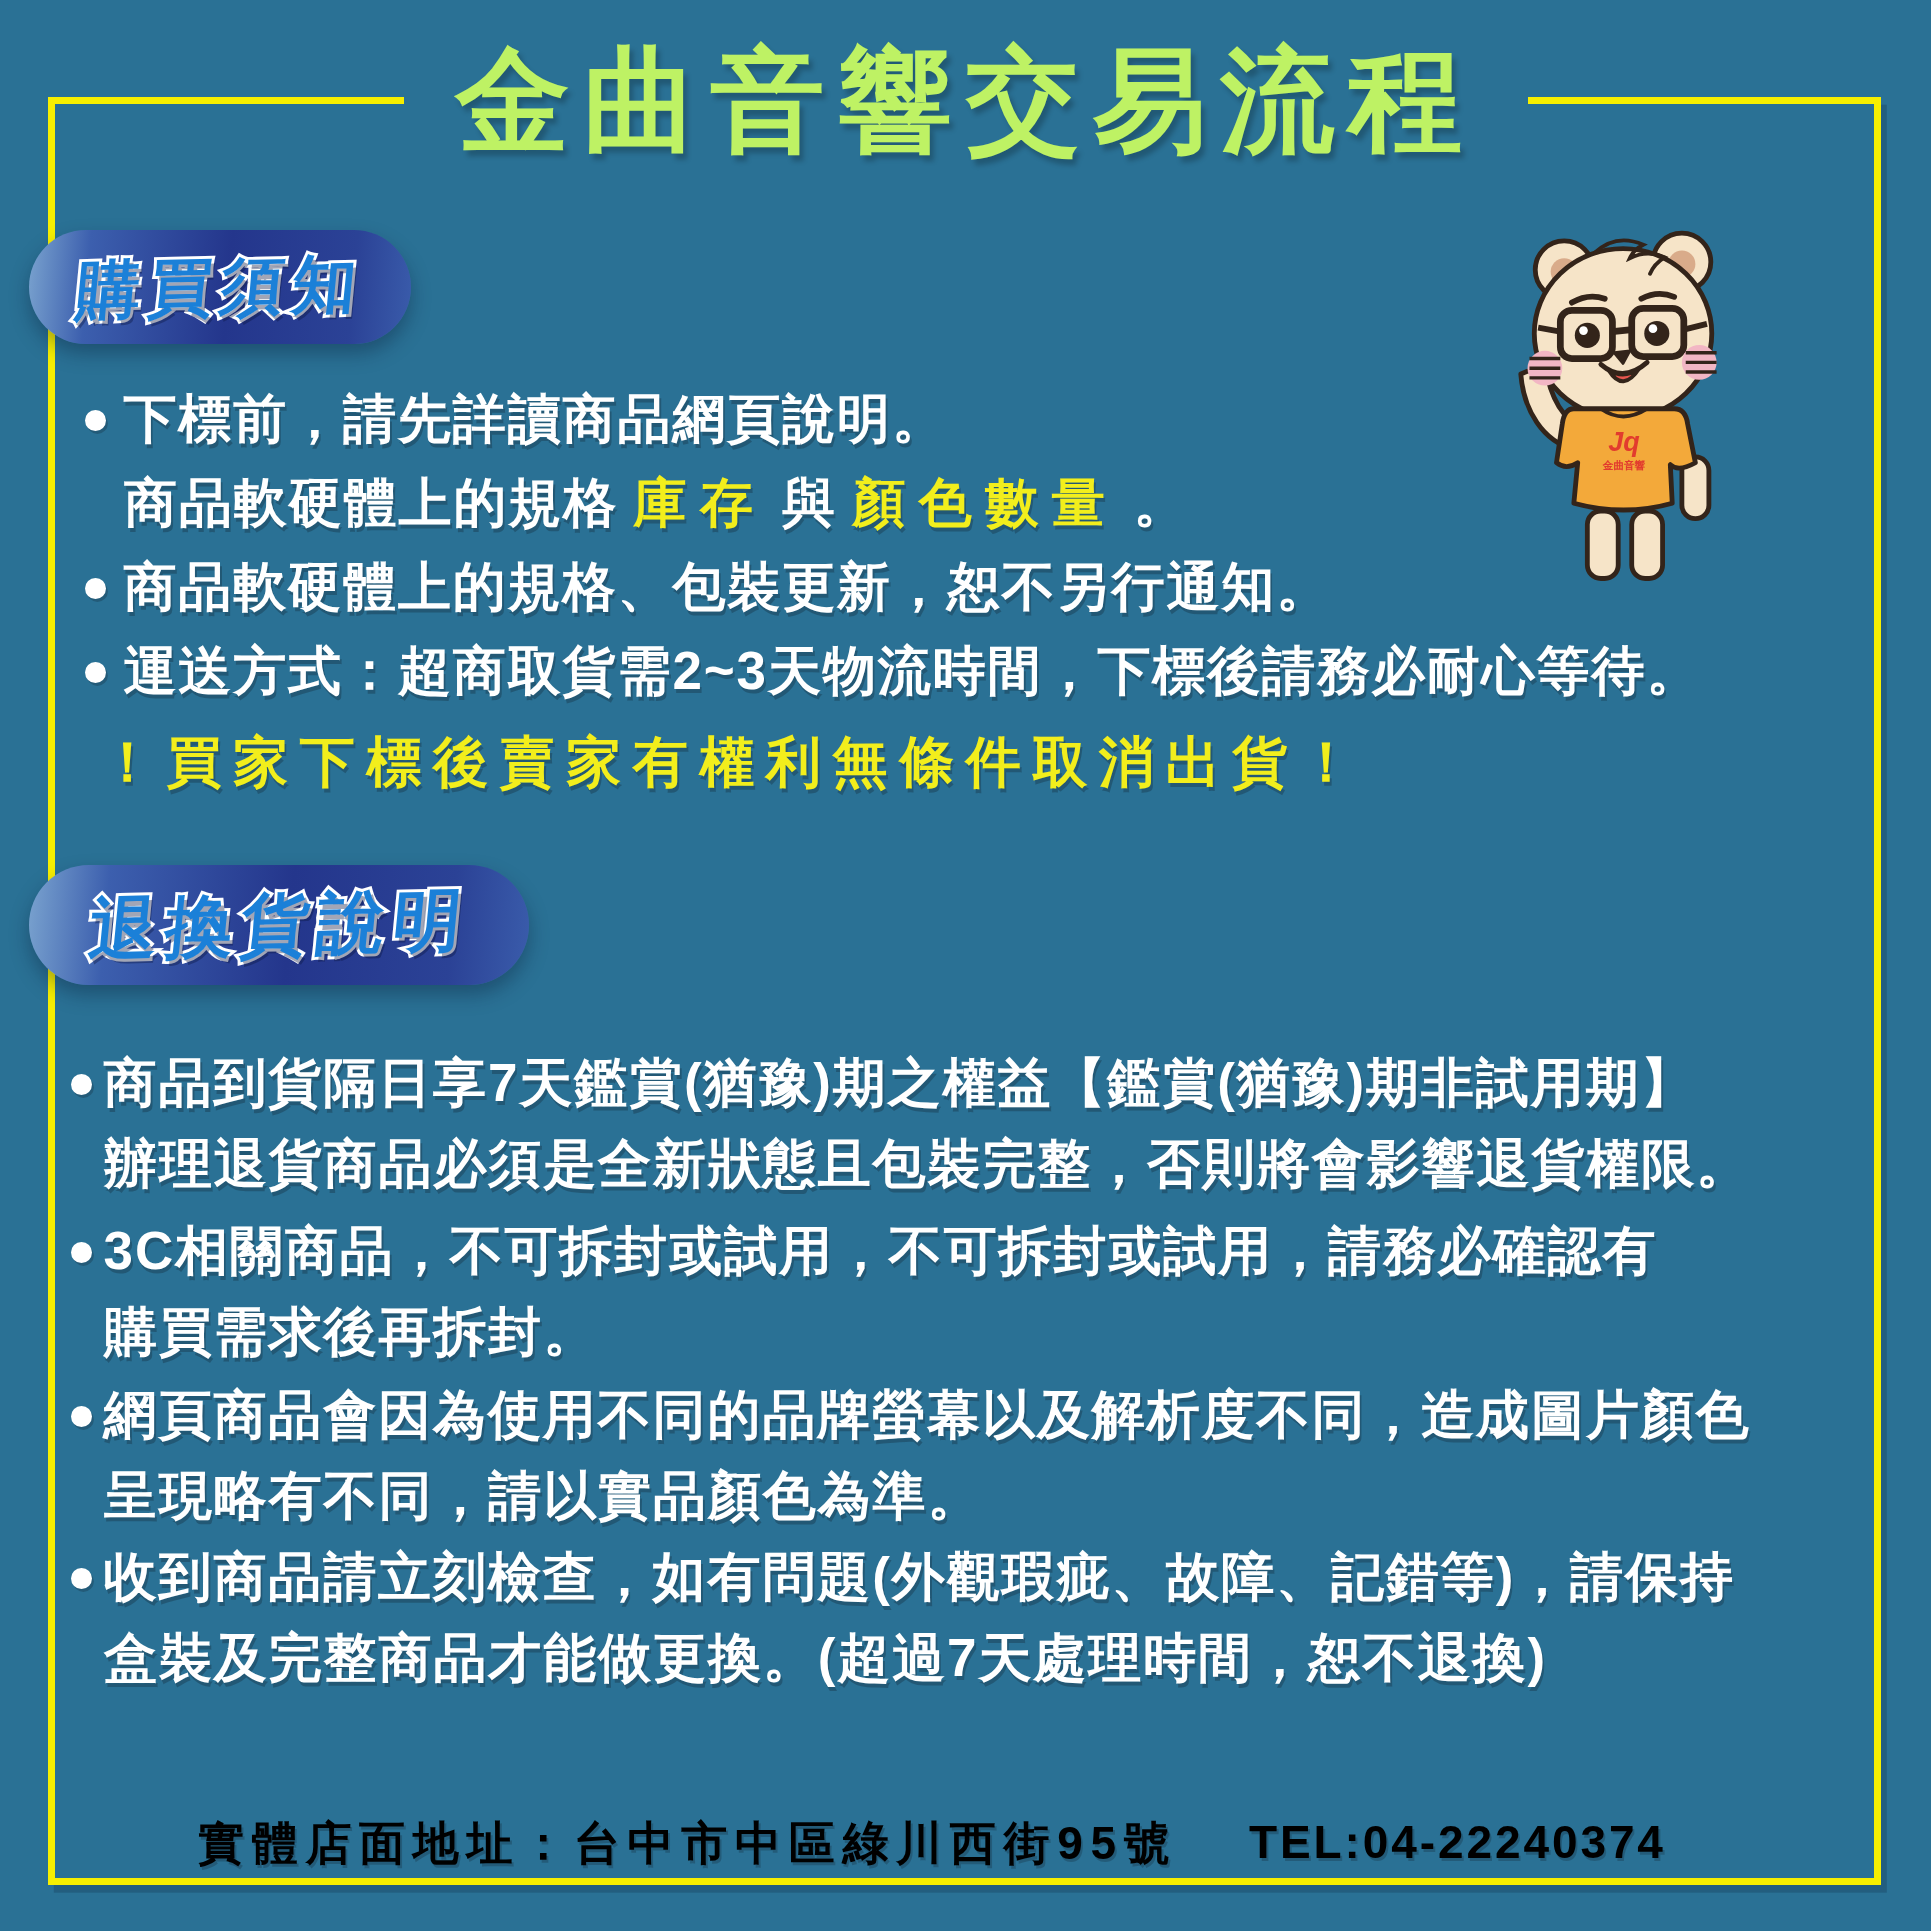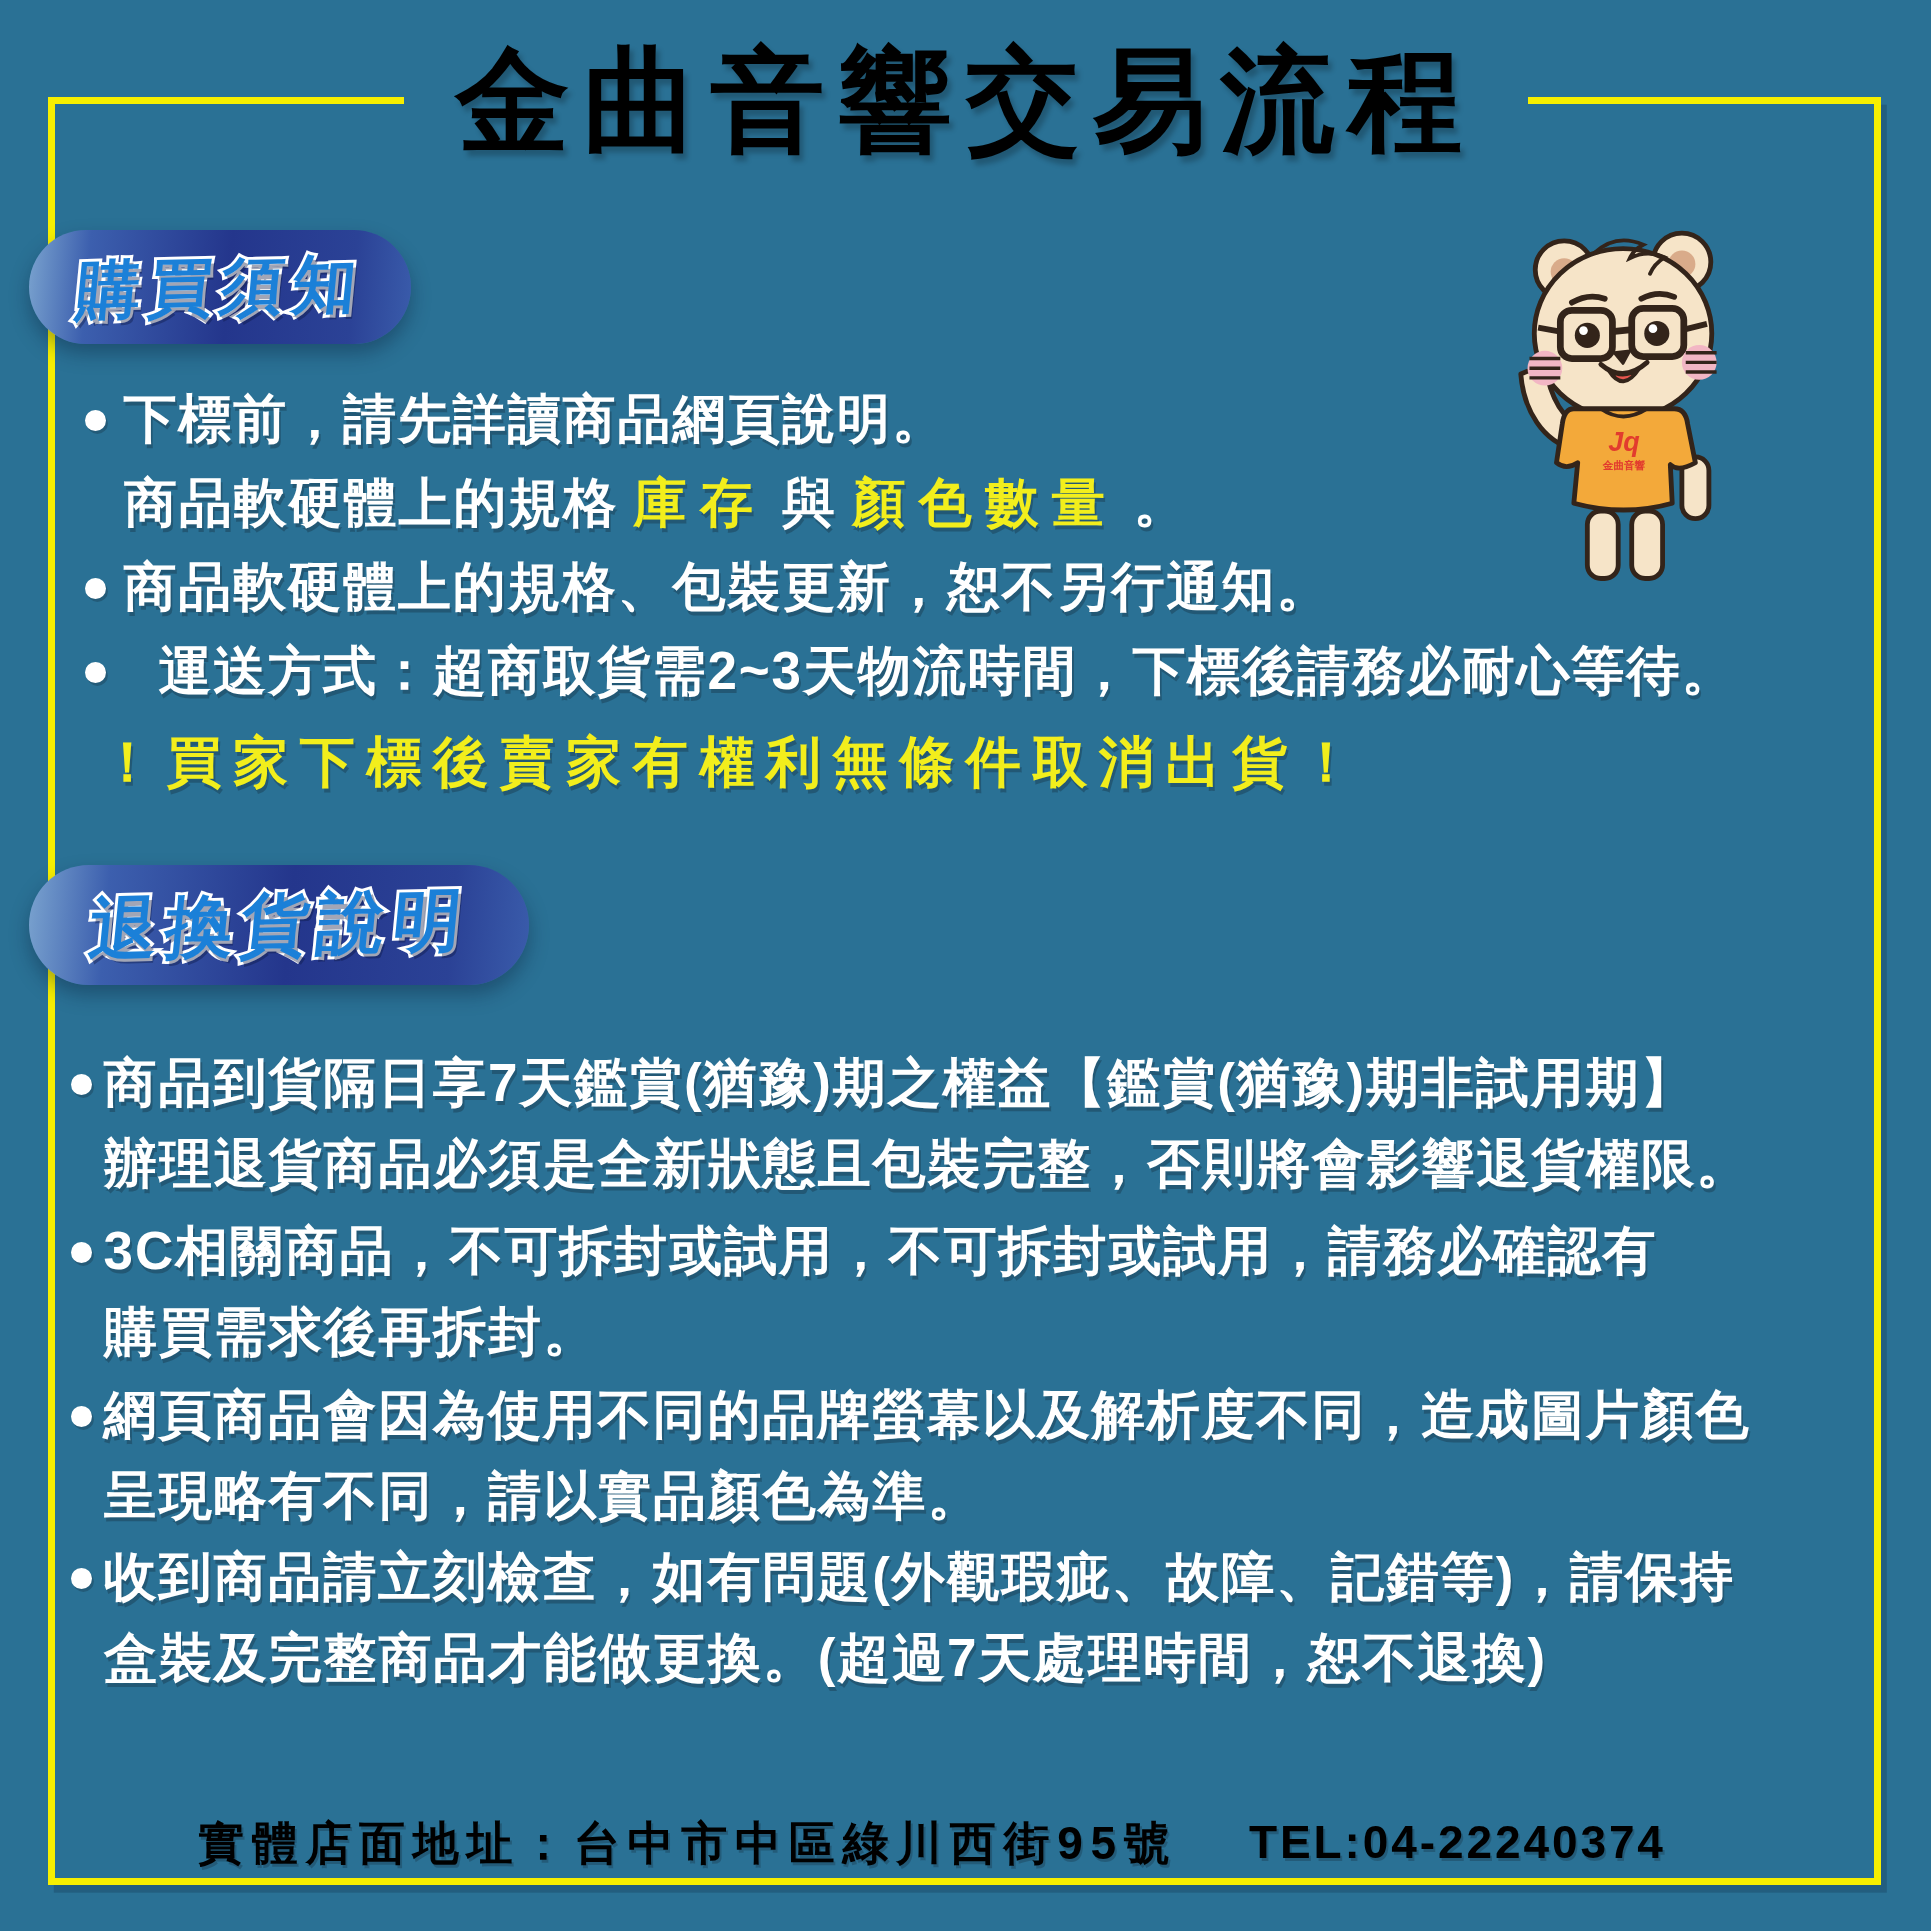--- a/index.html
+++ b/index.html
@@ -26,21 +26,21 @@
   .title-backing{
     position:absolute;
     left:404px;top:56px;
     width:1124px;height:116px;
     background:#2a7195;
   }
   .main-title{
     position:absolute;
     left:0;top:25px;width:1931px;
     text-align:center;
-    color:#000000;
+    color:#bef264;
     font-size:114px;
     font-weight:800;
     letter-spacing:13.5px;
     text-shadow:3.9px 5.8px 5.8px rgba(0,0,0,.22);
     white-space:nowrap;
   }
   
   .badge{
     position:absolute;
     left:29px;
@@ -134,21 +134,21 @@
     <span>商品軟硬體上的規格</span>
     <span class="yellow-word">庫存</span>
     <span>與</span>
     <span class="yellow-word">顏色數量</span>
     <span>。</span>
   </div>
   <div class="line s1" style="left:85px;top:552px;">
     <span class="dot"></span>
     <span>商品軟硬體上的規格、包裝更新，恕不另行通知。</span>
   </div>
-  <div class="line s1" style="left:85px;top:636px;gap:35px;">
+  <div class="line s1" style="left:85px;top:636px;">
     <span class="dot"></span>
     <span>運送方式：超商取貨需2~3天物流時間，下標後請務必耐心等待。</span>
   </div>
   <div class="warning-line" style="left:100px;top:726px;">！買家下標後賣家有權利無條件取消出貨！</div>
 
   <div class="badge" id="badge-returns">
     <span class="badge-text">退換貨說明</span>
   </div>
 
   <div class="line s2" style="left:71px;top:1048px;">

